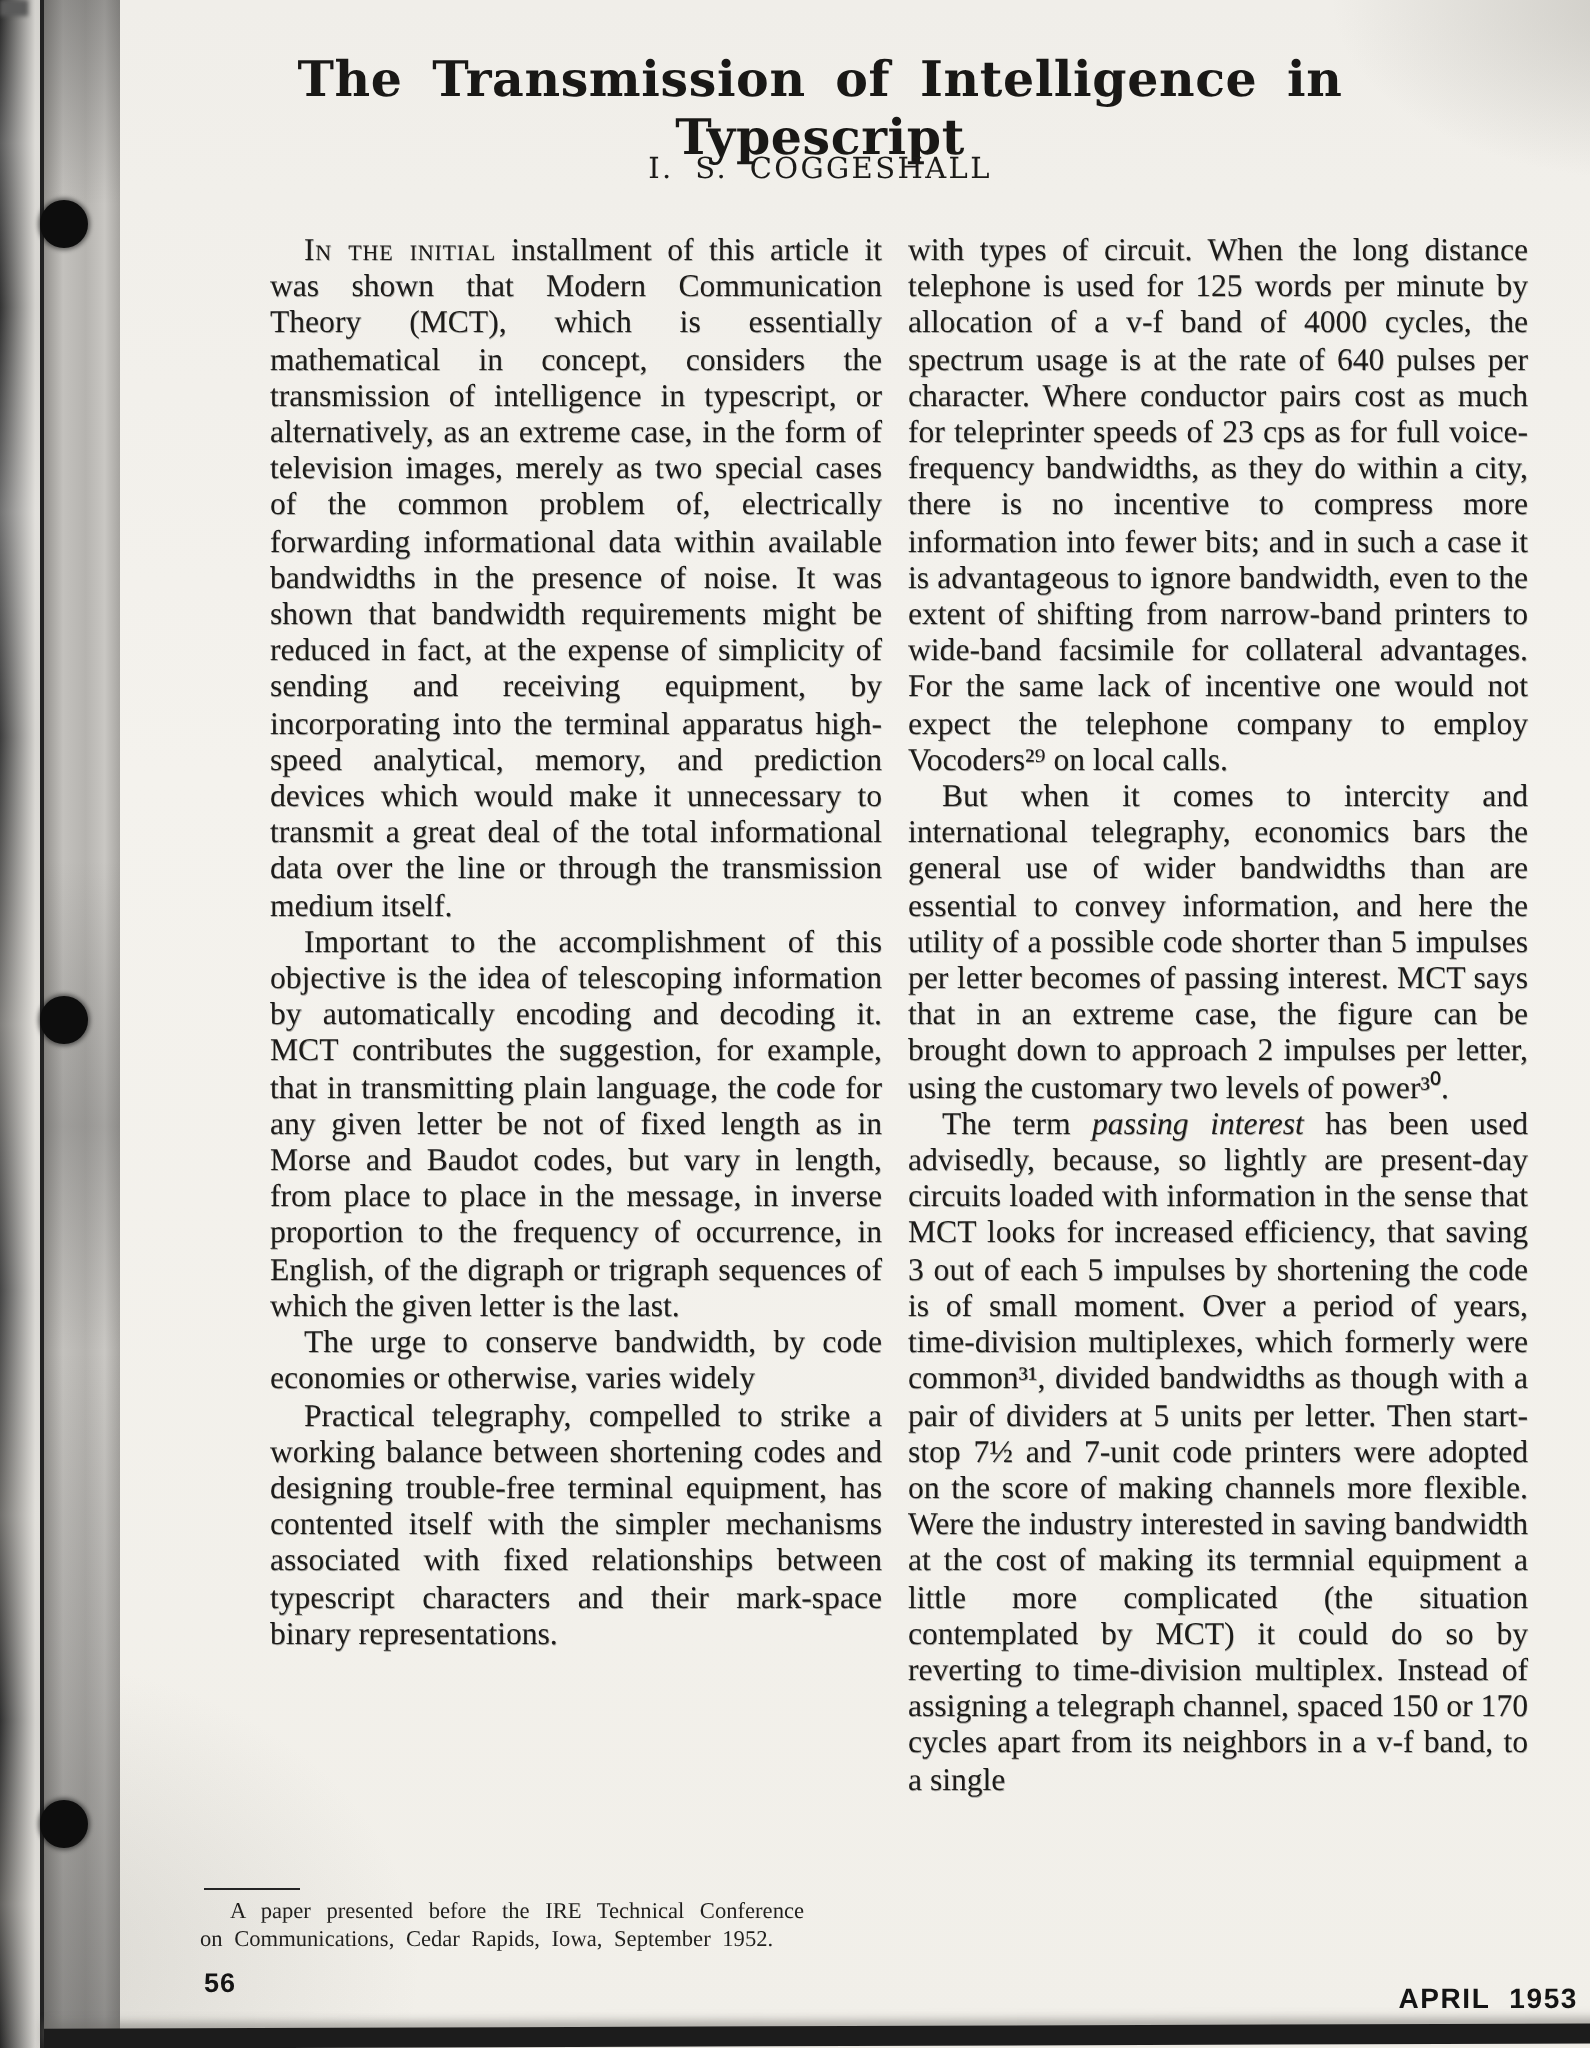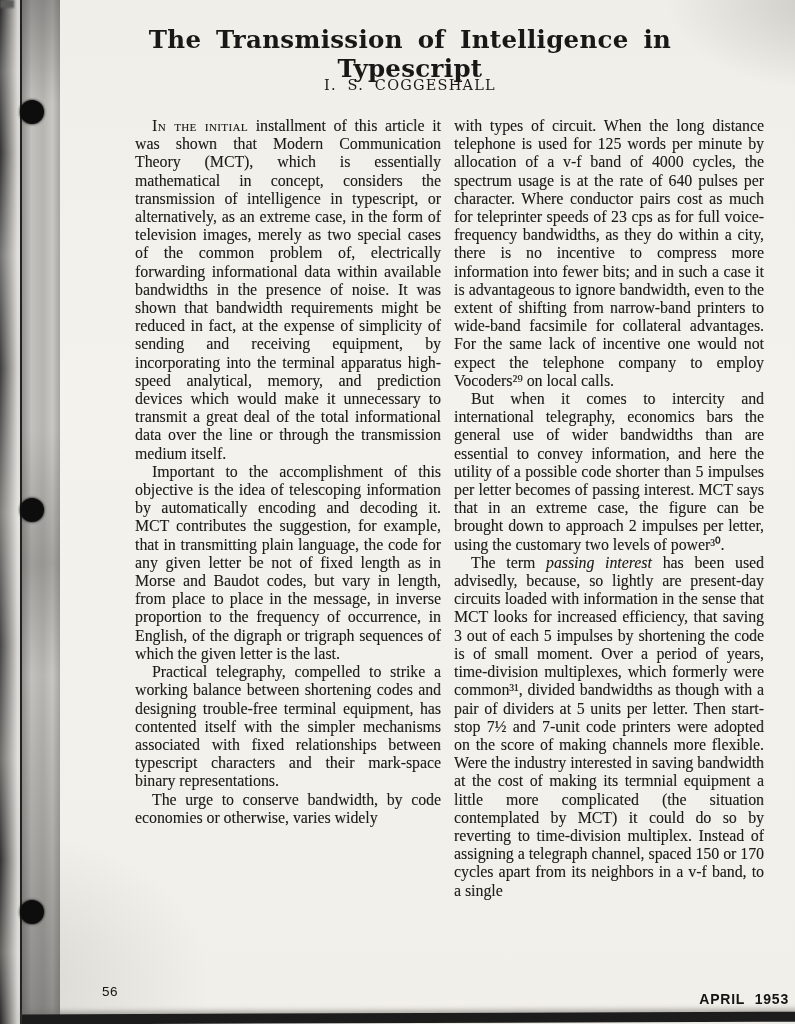--- a/index.html
+++ b/index.html
@@ -75,21 +75,21 @@
     letter-spacing:0.4px; word-spacing:4px; color:#141414; text-shadow:none;
   }
   .footnote-block { position:absolute; left:100px; top:944px; width:302px; }
   .footnote-rule { width:48px; border-top:1.6px solid #242424; margin:0 0 5px 2px; }
   .footnote {
     margin:0; font-size:11.3px; line-height:13.8px; text-align:justify;
     text-indent:15px; word-spacing:3px; color:#201f1d;
   }
   .page-number {
     position:absolute; left:102px; top:984px;
-    font-family:"Liberation Sans", sans-serif; font-weight:400; font-size:13.5px;
+    font-family:"Liberation Sans", sans-serif; font-weight:700; font-size:13.5px;
     letter-spacing:0.5px; color:#141414;
   }
   .issue-date {
     position:absolute; right:45px; top:991px;
     font-family:"Liberation Sans", sans-serif; font-weight:700; font-size:14px;
     letter-spacing:0.8px; word-spacing:5px; color:#141414;
   }
 </style>
 </head>
 <body>
@@ -104,27 +104,31 @@
   <div class="speck-tl"></div>
   <div class="edge-bottom"></div>
   <div class="edge-br"></div>
 
   <h1 class="title">The Transmission of Intelligence in Typescript</h1>
   <div class="author">I. S. COGGESHALL</div>
 
   <div class="col col-left">
     <p class="indent"><span class="smallcaps">In the initial</span><span> installment of this article it was shown that Modern Communication Theory (MCT), which is essentially mathematical in concept, considers the transmission of intelligence in typescript, or alternatively, as an extreme case, in the form of television images, merely as two special cases of the common problem of, electrically forwarding informational data within available bandwidths in the presence of noise. It was shown that bandwidth requirements might be reduced in fact, at the expense of simplicity of sending and receiving equipment, by incorporating into the terminal apparatus high-speed analytical, memory, and prediction devices which would make it unnecessary to transmit a great deal of the total informational data over the line or through the transmission medium itself.</span></p>
     <p class="indent">Important to the accomplishment of this objective is the idea of telescoping information by automatically encoding and decoding it. MCT contributes the suggestion, for example, that in transmitting plain language, the code for any given letter be not of fixed length as in Morse and Baudot codes, but vary in length, from place to place in the message, in inverse proportion to the frequency of occurrence, in English, of the digraph or trigraph sequences of which the given letter is the last.</p>
+    <p class="indent">The urge to conserve bandwidth, by code economies or otherwise, varies widely</p>
     <p class="indent">Practical telegraphy, compelled to strike a working balance between shortening codes and designing trouble-free terminal equipment, has contented itself with the simpler mechanisms associated with fixed relationships between typescript characters and their mark-space binary representations.</p>
-    <p class="indent">The urge to conserve bandwidth, by code economies or otherwise, varies widely</p>
   </div>
 
   <div class="col col-right">
     <p>with types of circuit. When the long distance telephone is used for 125 words per minute by allocation of a v-f band of 4000 cycles, the spectrum usage is at the rate of 640 pulses per character. Where conductor pairs cost as much for teleprinter speeds of 23 cps as for full voice-frequency bandwidths, as they do within a city, there is no incentive to compress more information into fewer bits; and in such a case it is advantageous to ignore bandwidth, even to the extent of shifting from narrow-band printers to wide-band facsimile for collateral advantages. For the same lack of incentive one would not expect the telephone company to employ Vocoders²⁹ on local calls.</p>
     <p class="indent">But when it comes to intercity and international telegraphy, economics bars the general use of wider bandwidths than are essential to convey information, and here the utility of a possible code shorter than 5 impulses per letter becomes of passing interest. MCT says that in an extreme case, the figure can be brought down to approach 2 impulses per letter, using the customary two levels of power³⁰.</p>
     <p class="indent"><span>The term </span><span class="it">passing interest</span><span> has been used advisedly, because, so lightly are present-day circuits loaded with information in the sense that MCT looks for increased efficiency, that saving 3 out of each 5 impulses by shortening the code is of small moment. Over a period of years, time-division multiplexes, which formerly were common³¹, divided bandwidths as though with a pair of dividers at 5 units per letter. Then start-stop 7½ and 7-unit code printers were adopted on the score of making channels more flexible. Were the industry interested in saving bandwidth at the cost of making its termnial equipment a little more complicated (the situation contemplated by MCT) it could do so by reverting to time-division multiplex. Instead of assigning a telegraph channel, spaced 150 or 170 cycles apart from its neighbors in a v-f band, to a single</span></p>
   </div>
 
+  <div class="footnote-block">
+    <div class="footnote-rule"></div>
+    <p class="footnote">A paper presented before the IRE Technical Conference on Communications, Cedar Rapids, Iowa, September 1952.</p>
+  </div>
 
   <div class="page-number">56</div>
   <div class="issue-date">APRIL 1953</div>
 
 </div>
 
 </body></html>

